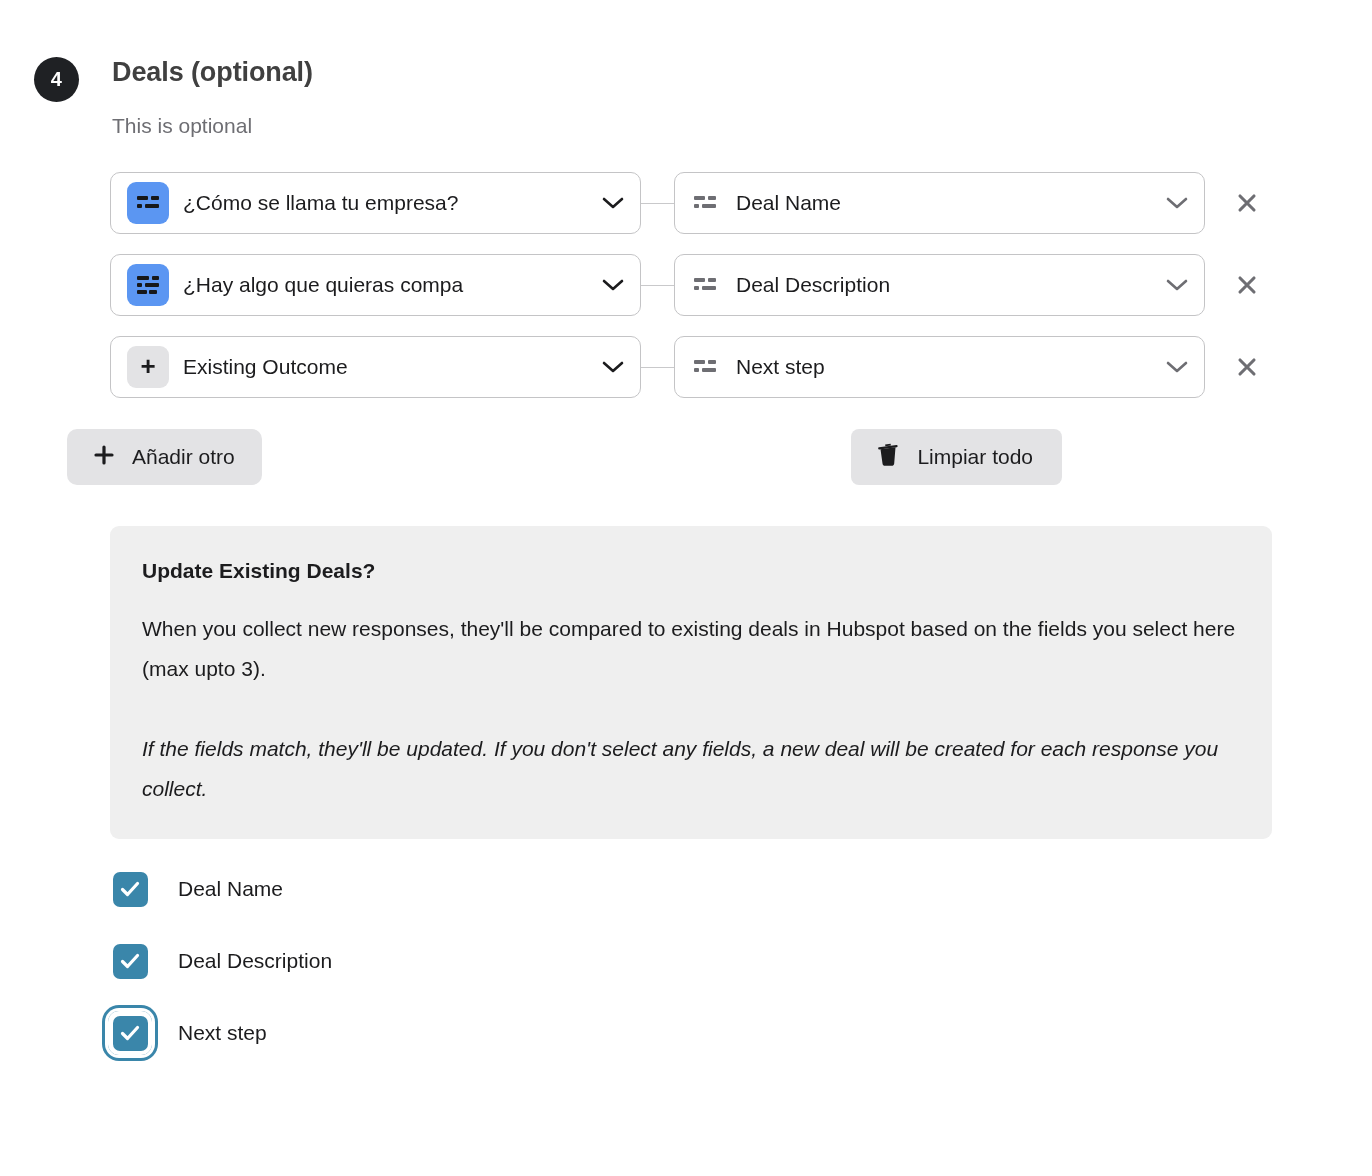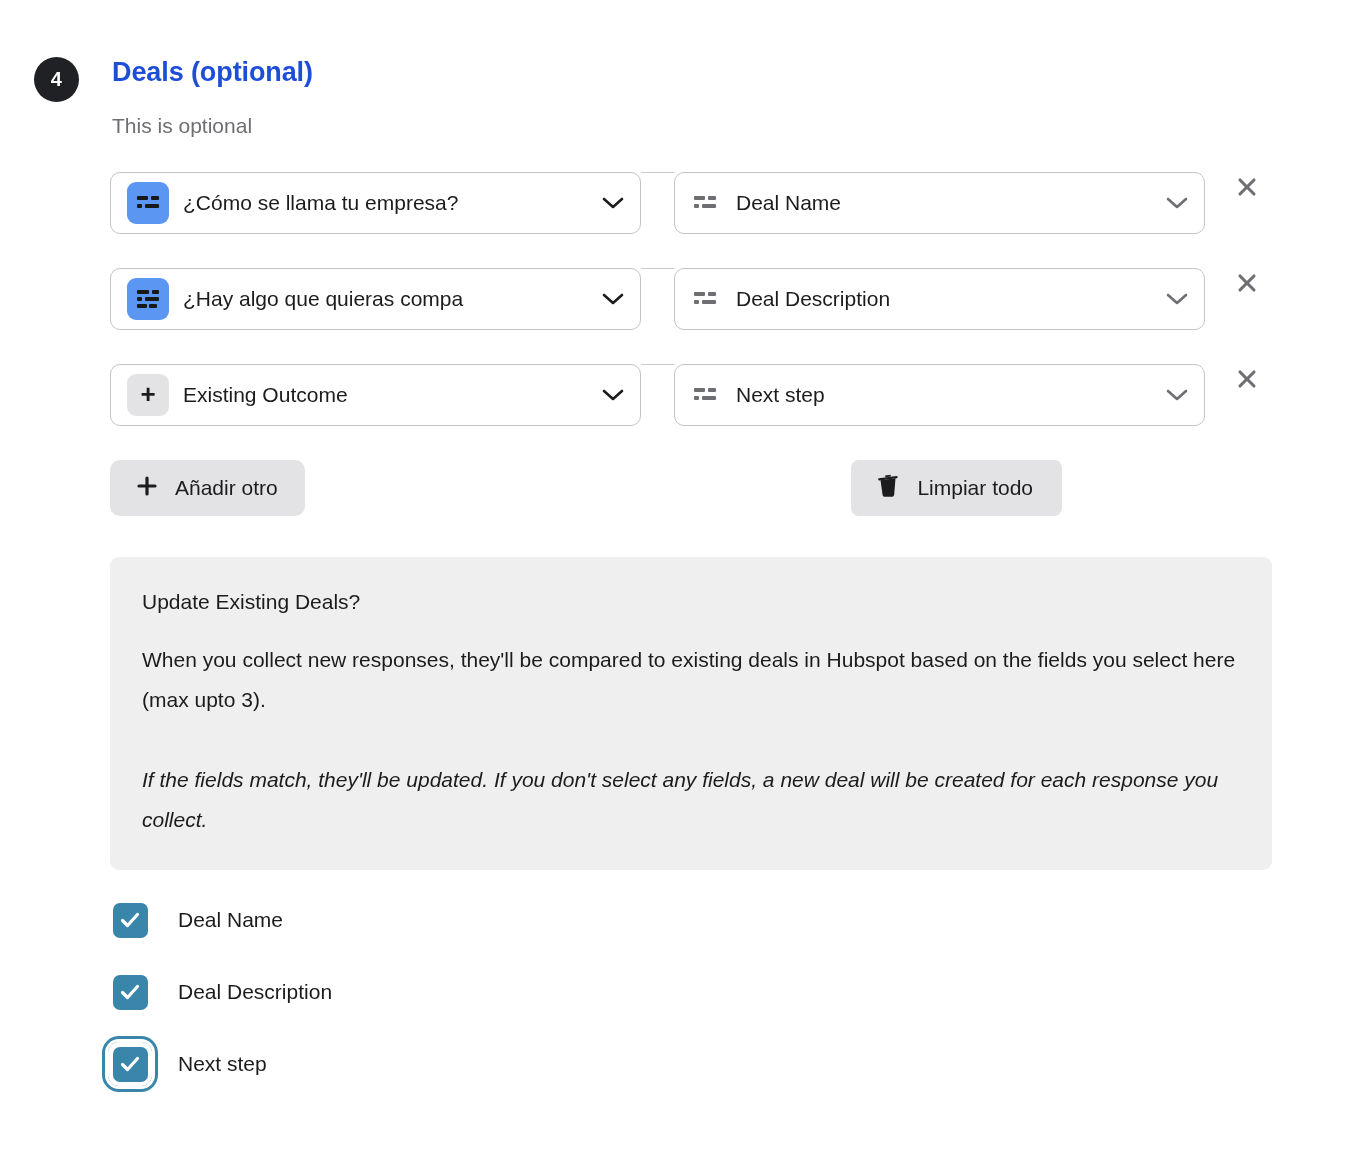--- a/index.html
+++ b/index.html
@@ -35,41 +35,41 @@
     display: flex;
     align-items: center;
     justify-content: center;
     letter-spacing: .2px;
   }
   .section-title {
     margin: 0 0 0 112px;
     font-size: 27px;
     font-weight: 700;
     line-height: 34px;
-    color: #1d4ed8;
+    color: #404040;
     letter-spacing: -0.1px;
   }
   .section-subtitle {
     margin: 24px 0 0 112px;
     font-size: 21px;
     line-height: 26px;
     color: #6e6e73;
     font-weight: 400;
   }
 
   
   .mapping-list {
     margin-top: 33px;
     padding-left: 110px;
   }
   .mapping-row {
     display: flex;
-    align-items: flex-start;
+    align-items: center;
     height: 62px;
-    margin-bottom: 34px;
+    margin-bottom: 20px;
     position: relative;
   }
   .select-box {
     box-sizing: border-box;
     height: 62px;
     border: 1px solid #c4c4c6;
     border-radius: 10px;
     background: #ffffff;
     display: flex;
     align-items: center;
@@ -147,21 +147,21 @@
     height: 30px;
     display: flex;
     align-items: center;
     justify-content: center;
     cursor: pointer;
     flex: 0 0 auto;
   }
 
   
   .actions {
-    padding-left: 110px;
+    padding-left: 67px;
     padding-right: 100px;
     margin-top: 31px;
     display: flex;
     align-items: center;
     justify-content: space-between;
     width: 1162px;
     box-sizing: border-box;
     gap: 31px;
   }
   .btn {
@@ -186,21 +186,21 @@
   .info-panel {
     margin: 41px 0 0 110px;
     width: 1162px;
     box-sizing: border-box;
     background: #efefef;
     border-radius: 9px;
     padding: 32px 32px 30px 32px;
   }
   .info-title {
     font-size: 21px;
-    font-weight: 400;
+    font-weight: 700;
     line-height: 26px;
     margin: 0 0 25px 0;
     color: #1c1c1e;
   }
   .info-para {
     font-size: 21px;
     line-height: 40px;
     margin: 0;
     color: #1c1c1e;
     font-weight: 400;

